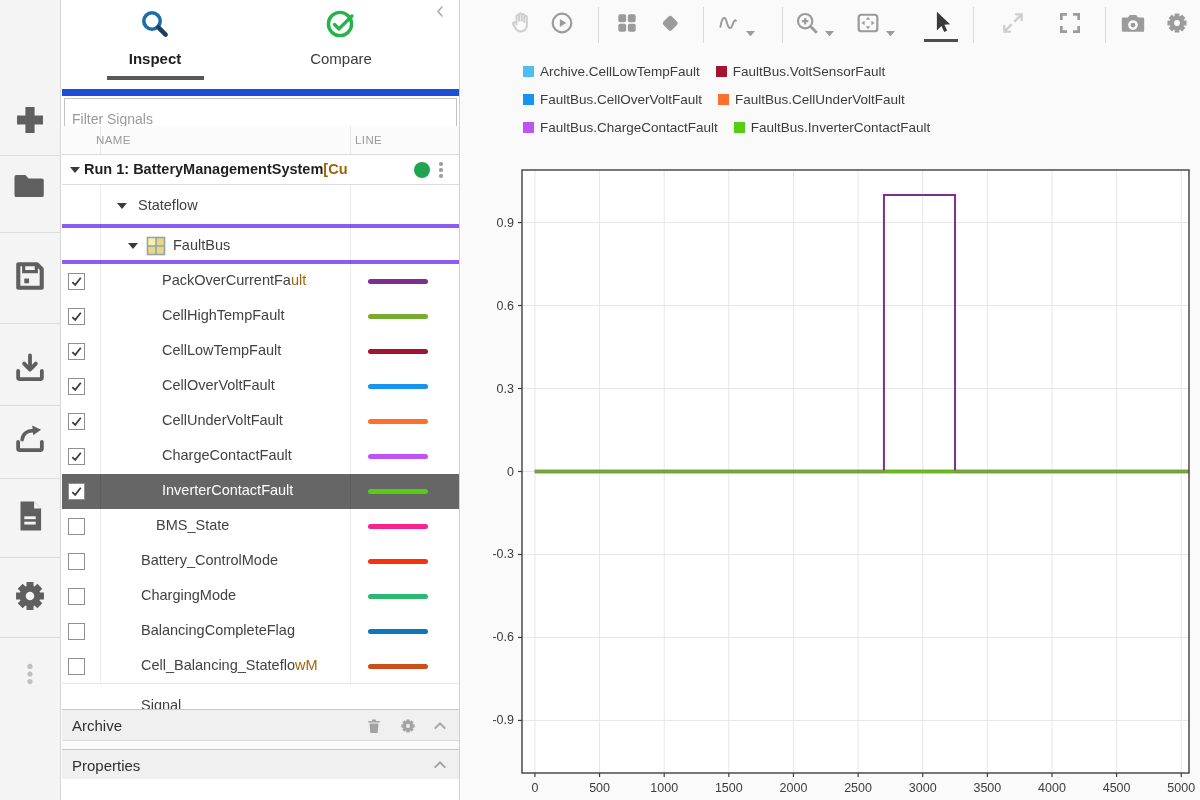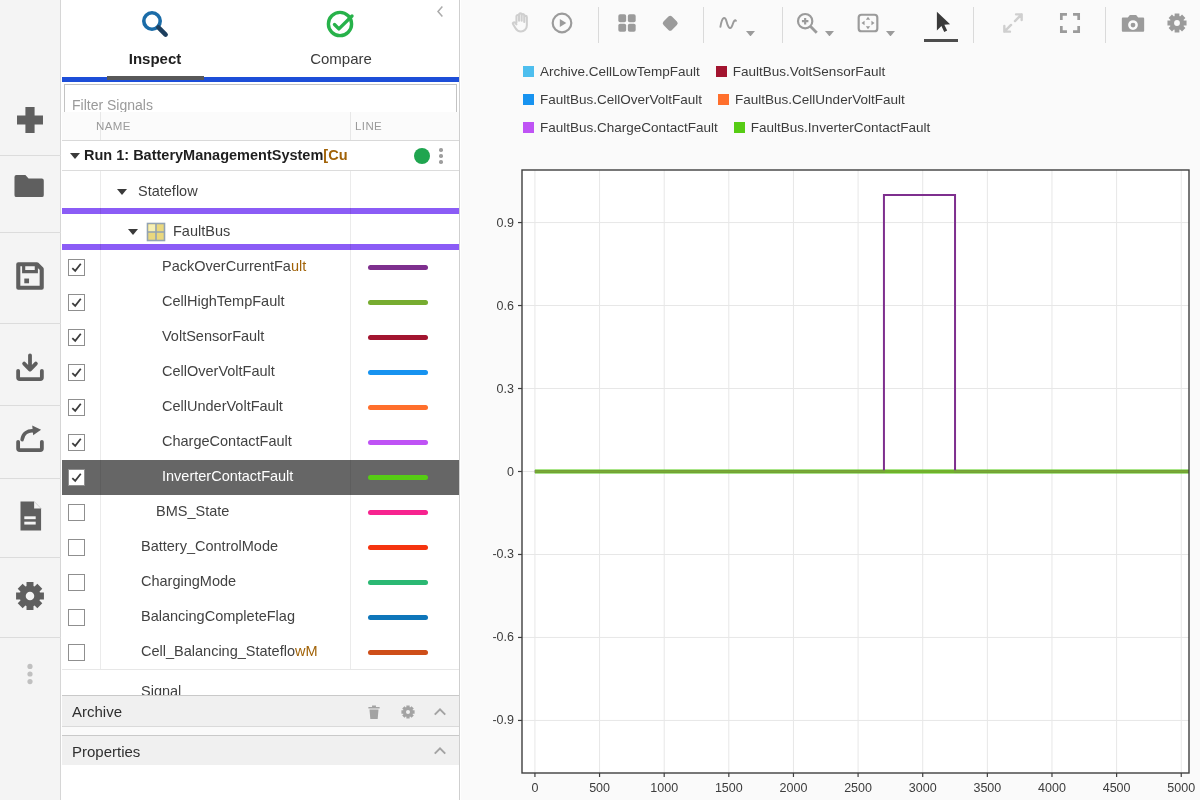--- a/index.html
+++ b/index.html
@@ -14,21 +14,21 @@
     align-items:center; justify-content:center; color:#5f5f5f; cursor:pointer; }
   .strip-btn svg { width:38px; height:38px; --hole:#f4f4f4; }
   .strip-btn.small svg { width:34px; height:34px; }
   .strip-sep { position:absolute; left:0; width:61px; height:0;
     border-top:1px solid #dcdcdc; }
   .strip-btn.muted { color:#c0c0c0; }
 
   
   #sidebar { position:absolute; left:62px; top:0; width:398px; height:800px;
     background:#fff; border-right:1px solid #cfcfcf; }
-  #tabbar { position:relative; height:82px; border-bottom:5px solid #1d4ed8; }
+  #tabbar { position:relative; height:96px; border-bottom:7px solid #1d4ed8; }
   .tab { position:absolute; top:6px; width:186px; text-align:center; cursor:pointer; }
   .tab .tab-ic { height:36px; display:flex; align-items:center; justify-content:center; }
   .tab .tab-lbl { font-size:15px; color:#3a3a3a; margin-top:8px; }
   .tab.active .tab-lbl { font-weight:bold; color:#1f1f1f; }
   #tab-underline { position:absolute; left:45px; top:76px; width:97px; height:4px;
     background:#585858; }
   #collapse-btn { position:absolute; right:6px; top:4px; width:20px; height:20px;
     color:#ababab; cursor:pointer; }
   #collapse-btn svg { width:15px; height:15px; }
 
@@ -50,21 +50,21 @@
   .faded { color:#a16207; font-weight:bold; }
   #run-dot { position:absolute; left:352px; top:7px; width:16px; height:16px; border-radius:50%; }
   #run-kebab { position:absolute; left:372px; top:4px; width:14px; height:22px; cursor:pointer;
     display:flex; flex-direction:column; align-items:center; justify-content:center; gap:2.5px; }
   #run-kebab i { width:3.5px; height:3.5px; border-radius:50%; background:#9e9e9e; }
 
   .tri { position:absolute; width:0; height:0; border-left:5px solid transparent;
     border-right:5px solid transparent; border-top:6px solid #3a3a3a; }
 
   #tree { position:relative; }
-  .grp-row { position:relative; border-bottom:6px solid #8b5cf6; cursor:pointer; }
+  .grp-row { position:relative; border-bottom:4px solid #8b5cf6; cursor:pointer; }
   .grp-row .g-lbl { position:absolute; font-size:14.5px; color:#3f3f3f; white-space:nowrap; }
   .sig-row { position:relative; height:35px; cursor:pointer; }
   .sig-row.selected { background:#666666; }
   .sig-row .cb { position:absolute; left:6px; top:9px; width:17px; height:17px;
     background:#fff; border:1px solid #8f8f8f; cursor:pointer; }
   .sig-row .cb svg { position:absolute; left:1px; top:1px; width:13px; height:13px; }
   .sig-row .s-lbl { position:absolute; top:8px; font-size:14.5px; color:#424242; white-space:nowrap; }
   .sig-row.selected .s-lbl { color:#fff; }
   .sig-row .s-lbl .faded { font-weight:normal; }
   .sig-row .swatch { position:absolute; left:306px; top:15px; width:60px; height:5px;
@@ -249,21 +249,21 @@
           </span>
           <span class="s-lbl" style="left: 100px; text-align: right;"><span>CellHighTempFault</span><span class="faded"></span></span>
           <span class="swatch" style="background: rgb(119, 172, 48);"></span>
         </div>
         <div class="sig-row">
           <span class="cb">
             <svg viewBox="0 0 14 14" fill="none">
               <path d="M2.5 7.6 L5.6 10.6 L11.6 3" stroke="#3c3c3c" stroke-width="1.9"></path>
             </svg>
           </span>
-          <span class="s-lbl" style="left: 100px;"><span>VoltSensorFault</span><span class="faded"></span></span>
+          <span class="s-lbl" style="left: 100px;"><span>CellLowTempFault</span><span class="faded"></span></span>
           <span class="swatch" style="background: rgb(162, 20, 47);"></span>
         </div>
         <div class="sig-row">
           <span class="cb">
             <svg viewBox="0 0 14 14" fill="none">
               <path d="M2.5 7.6 L5.6 10.6 L11.6 3" stroke="#3c3c3c" stroke-width="1.9"></path>
             </svg>
           </span>
           <span class="s-lbl" style="left: 100px;"><span>CellOverVoltFault</span><span class="faded"></span></span>
           <span class="swatch" style="background: rgb(23, 147, 240);"></span>

